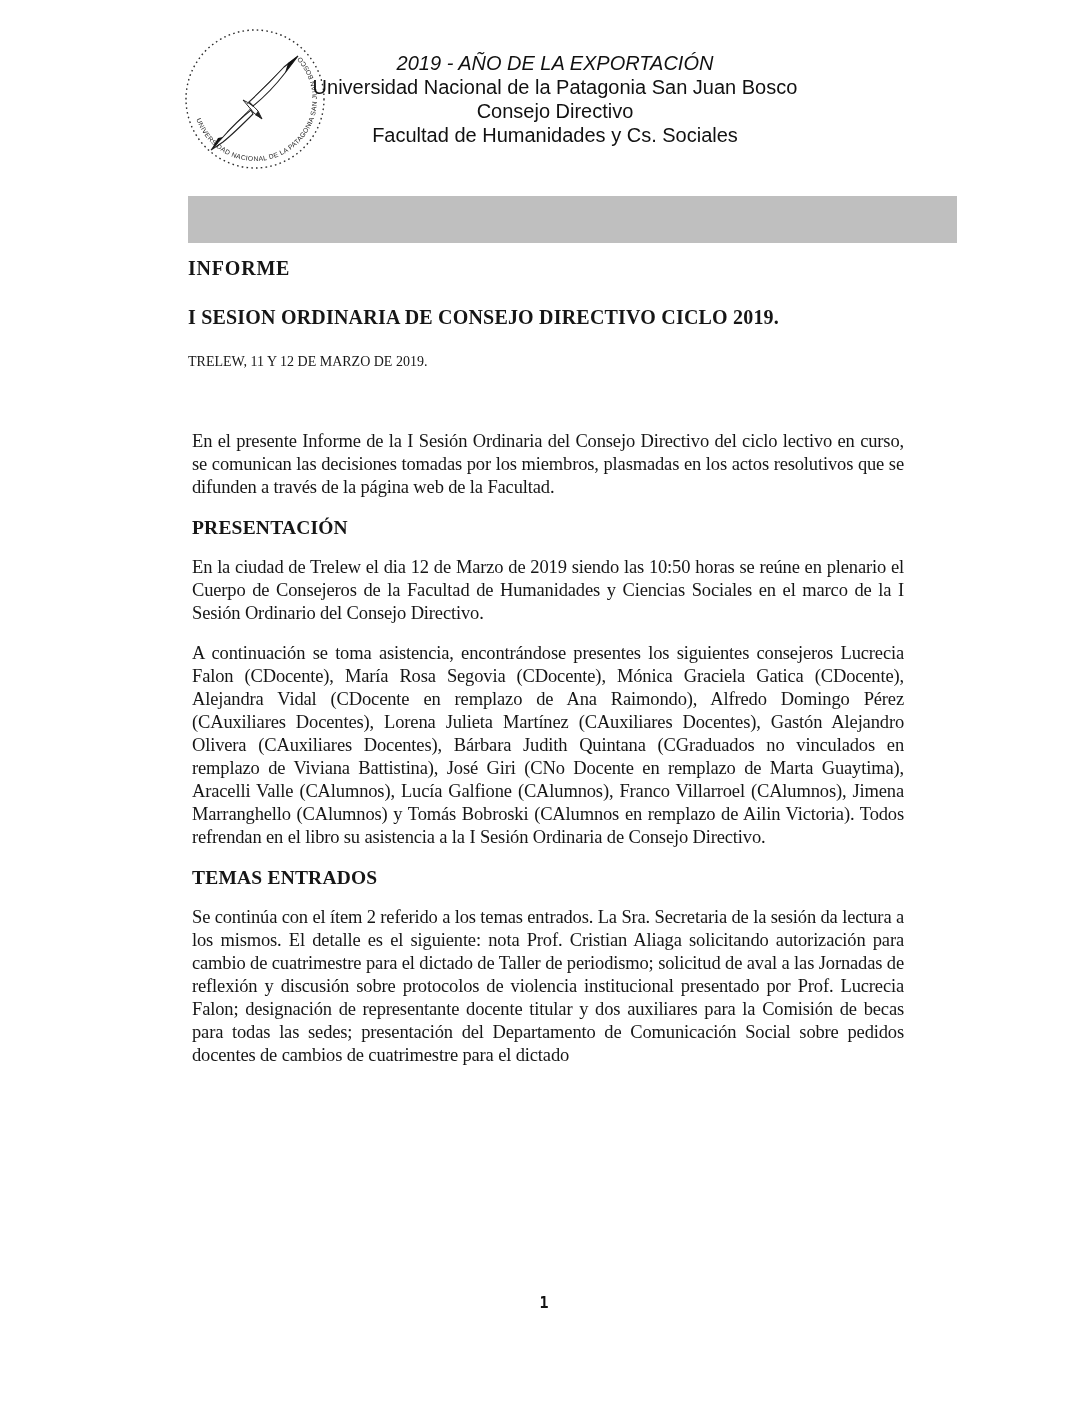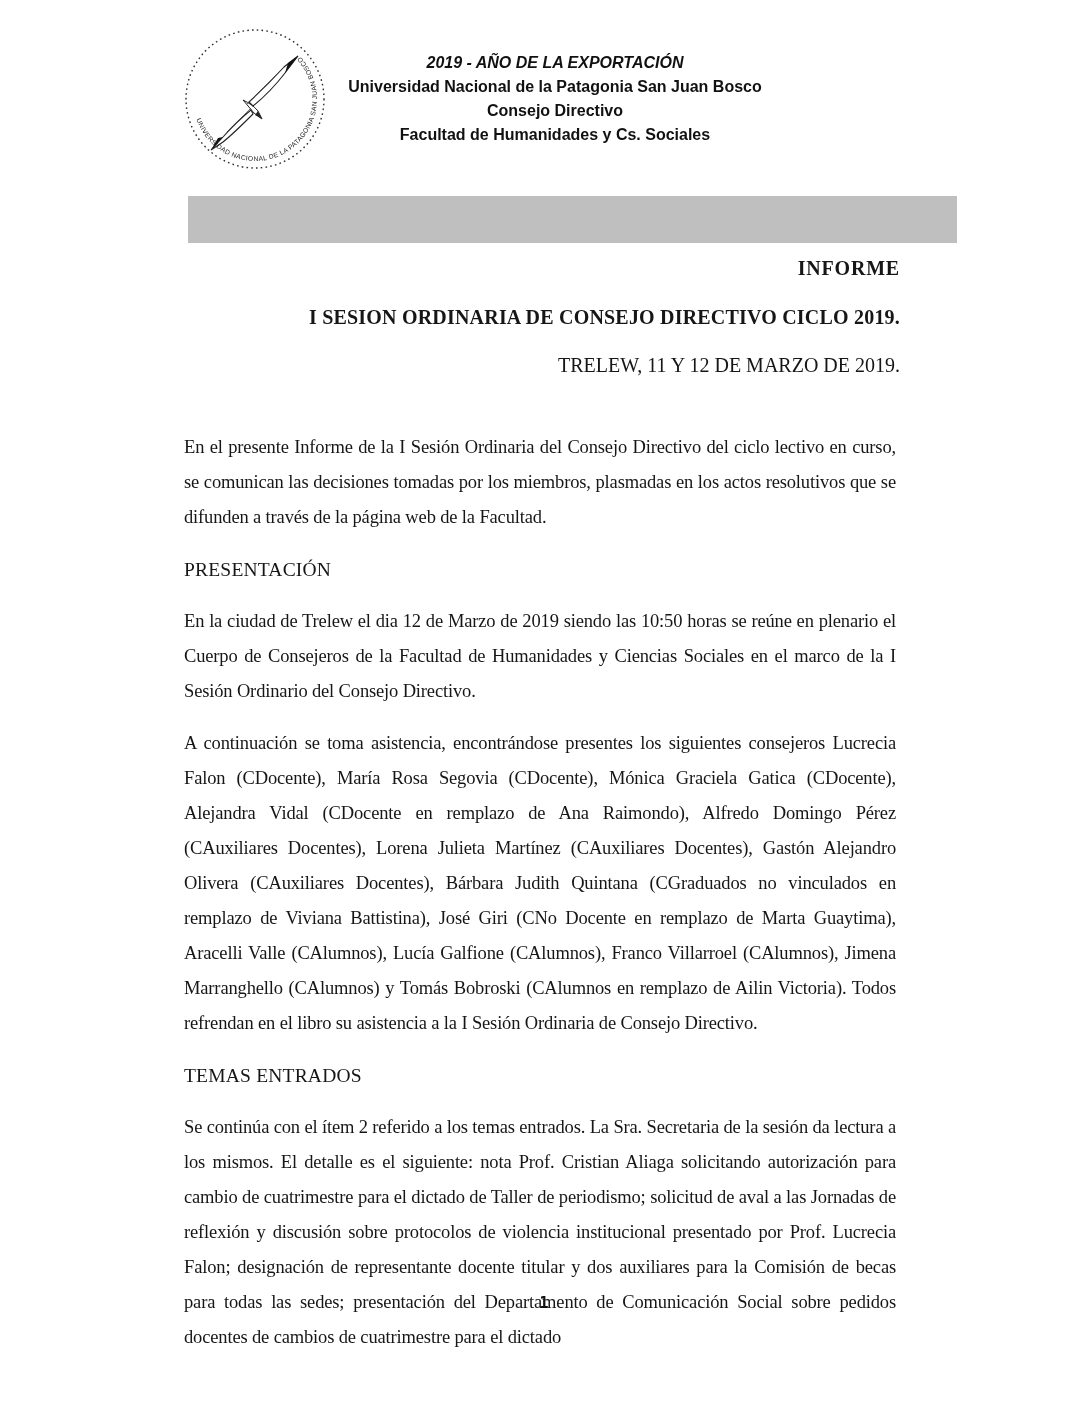--- a/index.html
+++ b/index.html
@@ -15,58 +15,58 @@
   
   .logo {
     position:absolute; left:181px; top:25px;
     width:150px; height:152px;
   }
   .letterhead-text {
     position:absolute; left:0; top:51px; width:1088px;
     padding-left:22px; box-sizing:border-box;
     text-align:center;
     font-family:"Liberation Sans", sans-serif;
-    font-weight:bold;
-    font-size:16px; line-height:24px;
+    font-weight:normal;
+    font-size:20px; line-height:24px;
     color:#111;
   }
   .motto { font-style:italic; }
 
   
   .redaction-bar {
     position:absolute; left:188px; top:196px;
     width:769px; height:47px;
     background:#bfbfbf;
   }
 
   
   .title-block {
     position:absolute; left:188px; top:257px; width:712px;
-    text-align:right;
+    text-align:left;
   }
   .doc-title {
     margin:0; font-size:20px; font-weight:bold; letter-spacing:0.8px;
   }
   .doc-subtitle {
     margin:26px 0 12px; font-size:20px; font-weight:bold; letter-spacing:0.2px;
   }
   .doc-dateline {
-    margin:25px 0 0; font-size:20px; font-weight:normal;
+    margin:25px 0 0; font-size:14px; font-weight:normal;
   }
 
   
   .body-text {
-    position:absolute; left:184px; top:430px; width:712px;
+    position:absolute; left:192px; top:430px; width:712px;
     text-align:justify;
-    font-size:18.5px; line-height:35px; letter-spacing:-0.15px;
+    font-size:18.5px; line-height:23px; letter-spacing:-0.15px;
   }
   .body-text p { margin:0 0 17px; }
   .section-heading {
     margin:2px 0 17px;
-    font-size:19.5px; font-weight:normal; letter-spacing:0.2px;
+    font-size:19.5px; font-weight:bold; letter-spacing:0.2px;
     text-align:left;
   }
 
   
   .page-footer {
     position:absolute; left:188px; top:1294px; width:712px;
     text-align:center;
     font-family:"DejaVu Sans Mono", monospace;
     font-weight:bold; font-size:15px; color:#111;
   }

